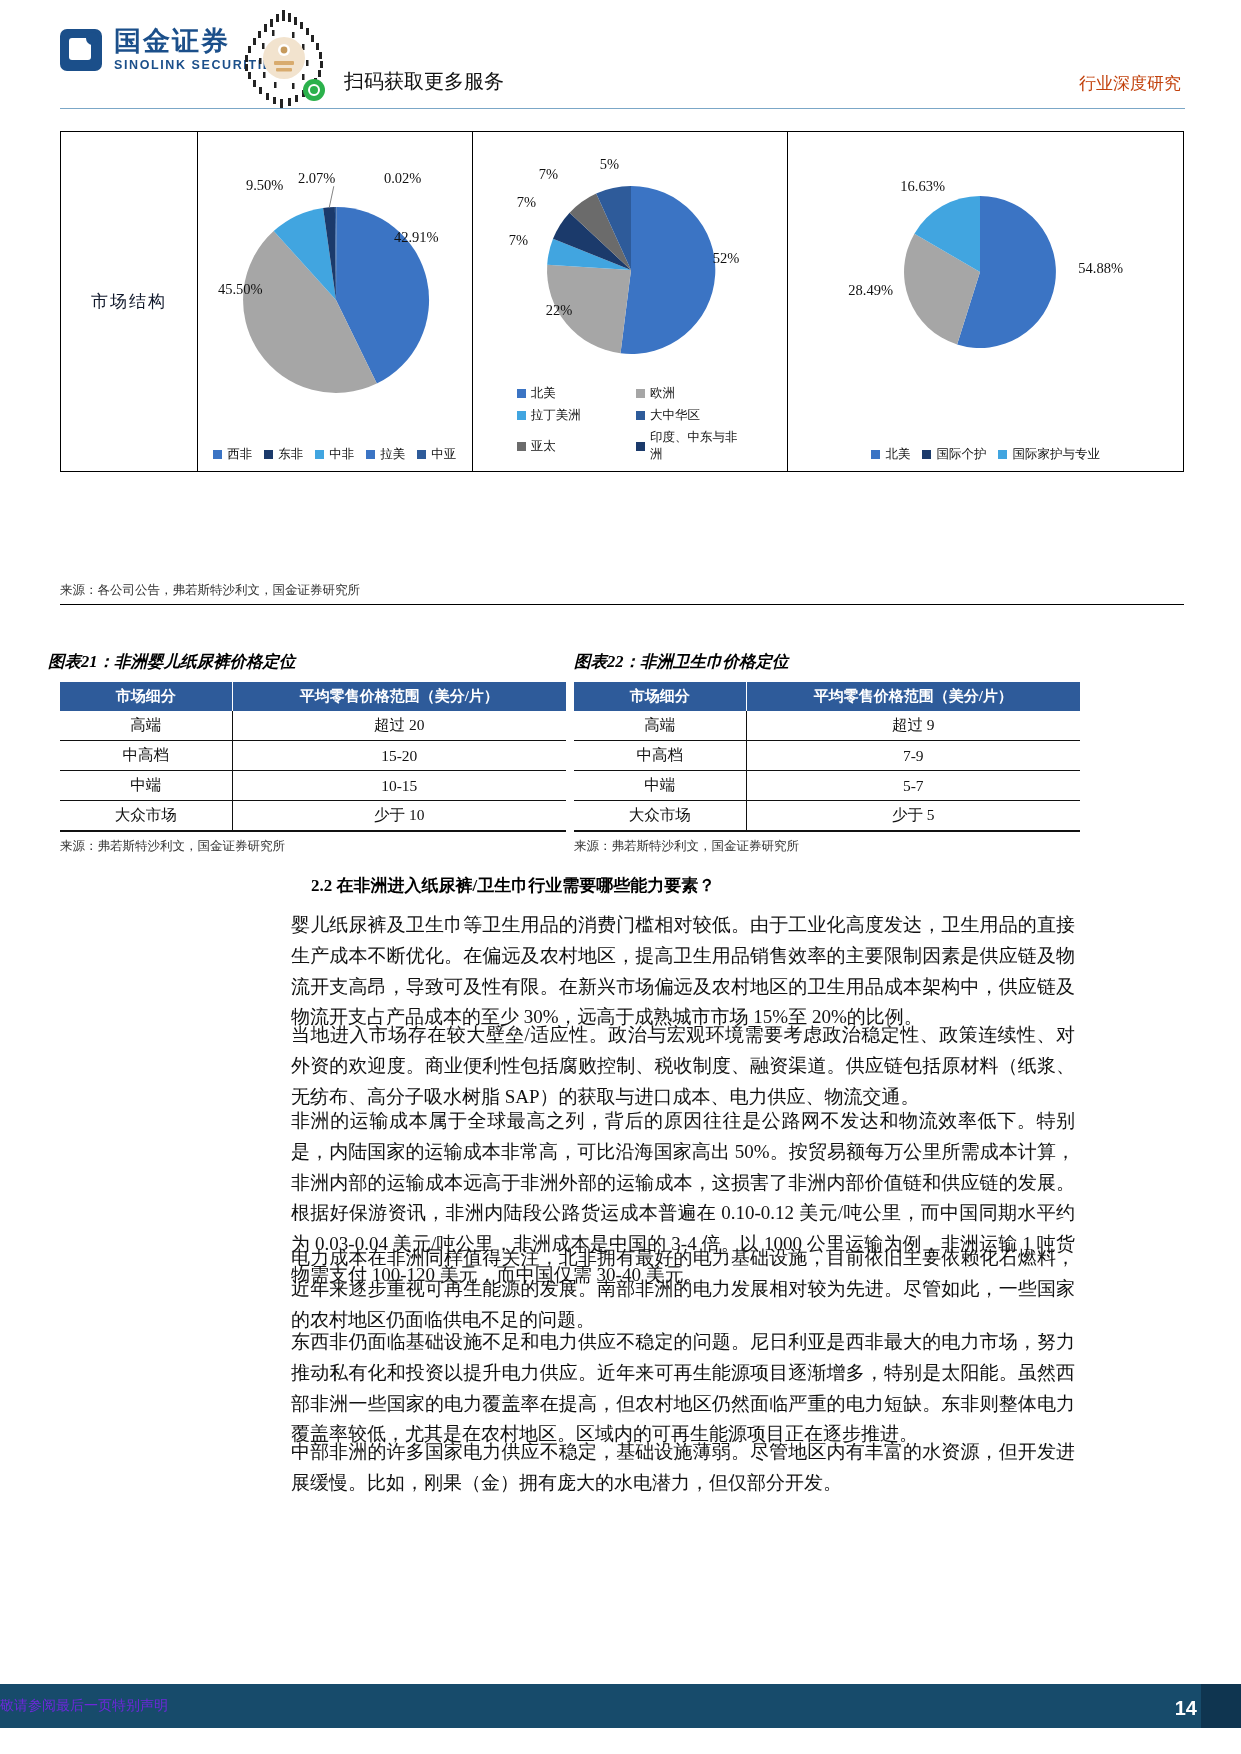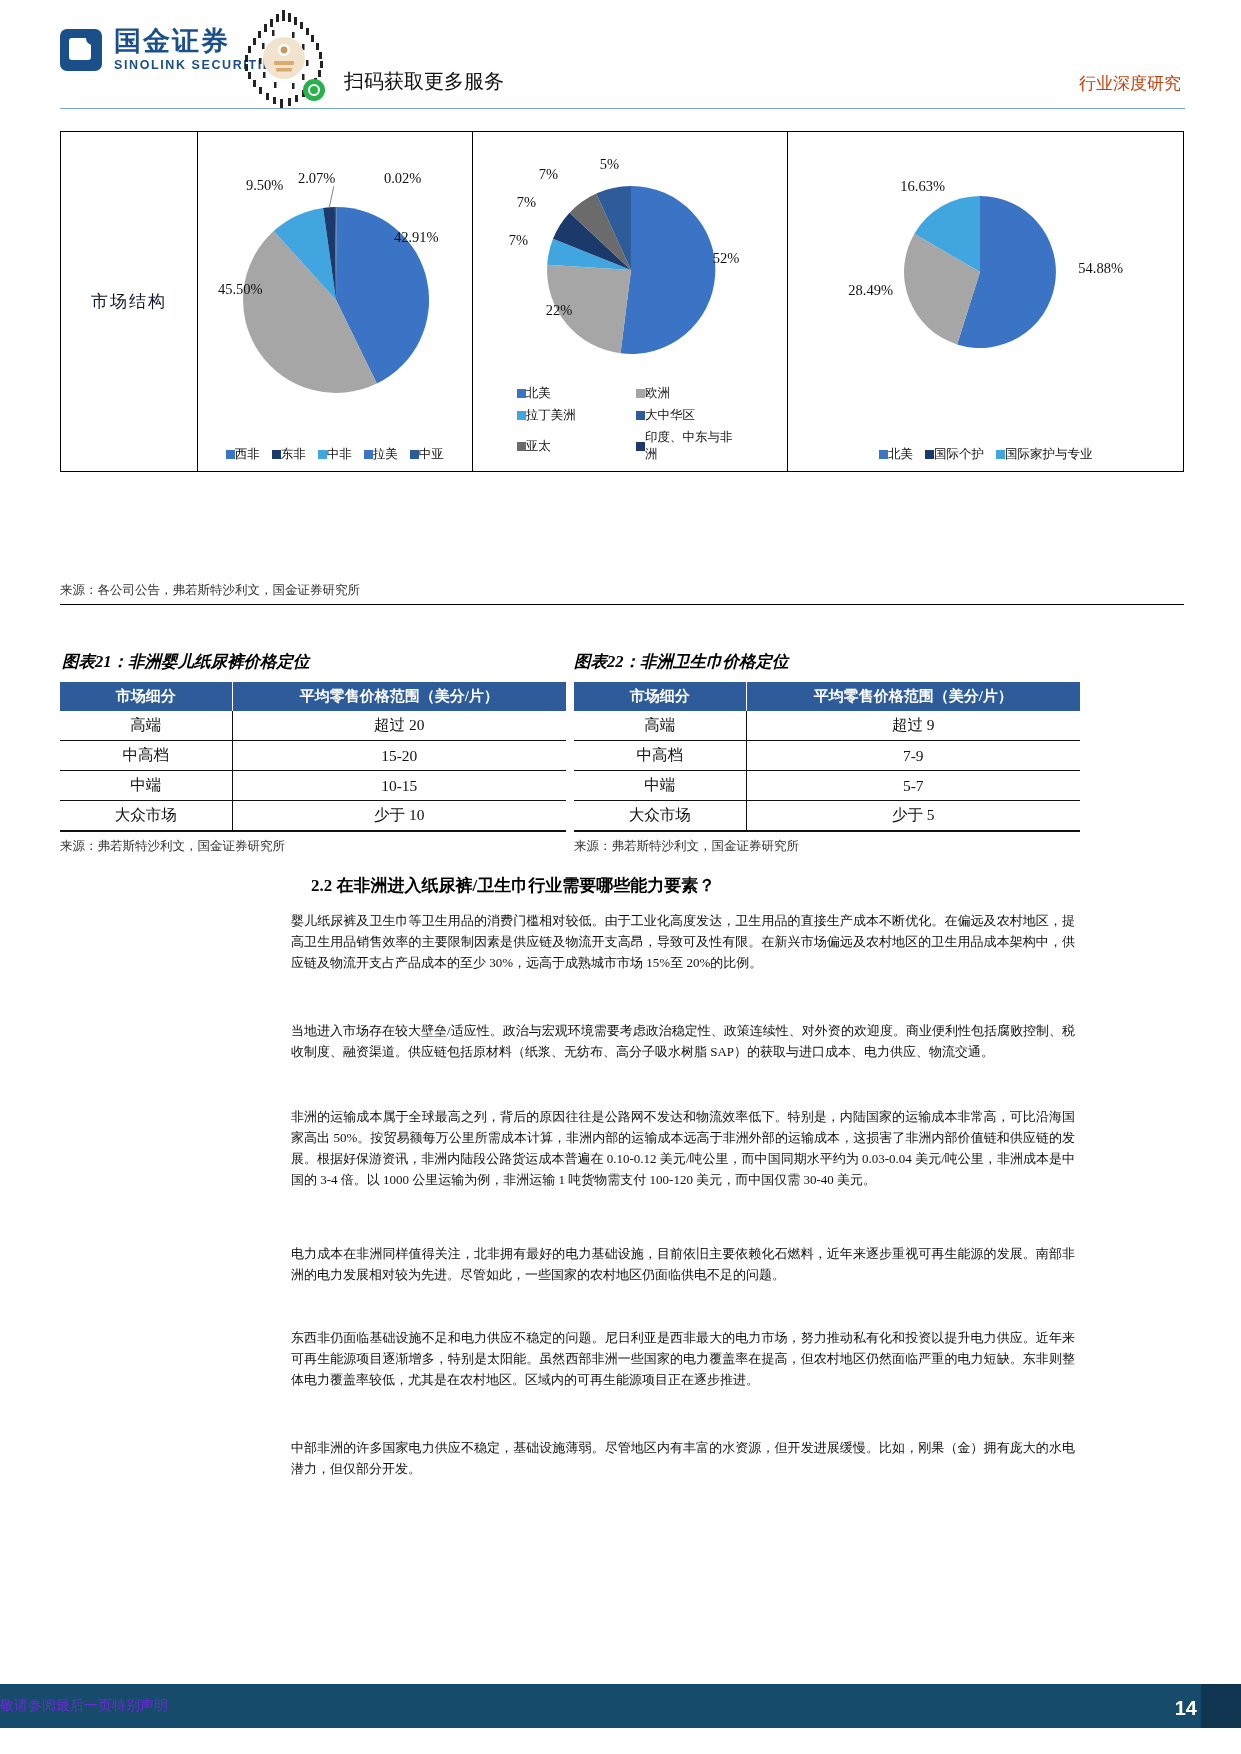--- a/index.html
+++ b/index.html
@@ -75,21 +75,21 @@
     font-family:"Liberation Serif","DejaVu Serif",serif;
   }
   .lead { position:absolute; background:#808080; }
 
   .legend {
     position:absolute; bottom:8px; left:0; right:0;
     display:flex; flex-wrap:wrap; justify-content:center;
     font-size:12.5px; color:#111; gap:2px 0;
   }
   .legend.cols2 { display:grid; grid-template-columns:1fr 1fr; padding:0 38px; row-gap:5px; }
-  .lg { display:flex; align-items:center; padding:0 6px; }
+  .lg { display:flex; align-items:center; gap:5px; padding:0 6px; }
   .sw { width:9px; height:9px; flex:none; }
 
   
   .cell-price { height:80px; padding:10px 0 10px 28px !important; }
   .price-line { font-size:16.5px; color:#111; line-height:1.75; }
 
   .src {
     position:absolute; font-size:12.5px; color:#333;
   }
   .hr-thin { position:absolute; height:1px; background:#000; }
@@ -112,21 +112,21 @@
     border-bottom:1px solid #111; color:#111;
   }
   .pt td.k1 { border-right:1px solid #111; }
   .pt tr:last-child td { border-bottom:2px solid #111; }
 
   
   .h2 {
     position:absolute; font-size:17px; font-weight:bold; color:#000;
   }
   .para {
-    position:absolute; font-size:13px; line-height:1.62;
+    position:absolute; font-size:19px; line-height:1.62;
     color:#111; text-align:justify;
     font-family:"Liberation Serif","DejaVu Serif",serif;
   }
 
   
   .footer-bar {
     position:absolute; left:0; bottom:26px; width:1241px; height:44px;
     background:#174b6b;
   }
   .footer-txt {
@@ -352,21 +352,21 @@
       </div>
     </td>
   </tr>
 
 </tbody>
   </table>
 
 <div class="src" style="left:60px; top:582px;">来源：各公司公告，弗若斯特沙利文，国金证券研究所</div>
 <div class="hr-thin" style="left:60px; top:604px; width:1124px;"></div>
 
-<div class="fig-title" style="left:62px; top:651px;">图表21：非洲婴儿纸尿裤价格定位</div>
+<div class="fig-title" style="left:48px; top:651px;">图表21：非洲婴儿纸尿裤价格定位</div>
 <table class="pt" style="left:60px; top:682px; width:506px;">
   <tbody>
       <tr>
     <th class="k1" style="width:172px;">市场细分</th>
     <th>平均零售价格范围（美分/片）</th>
   </tr>
   <tr>
     <td class="k1">高端</td>
     <td>超过 20</td>
   </tr>

